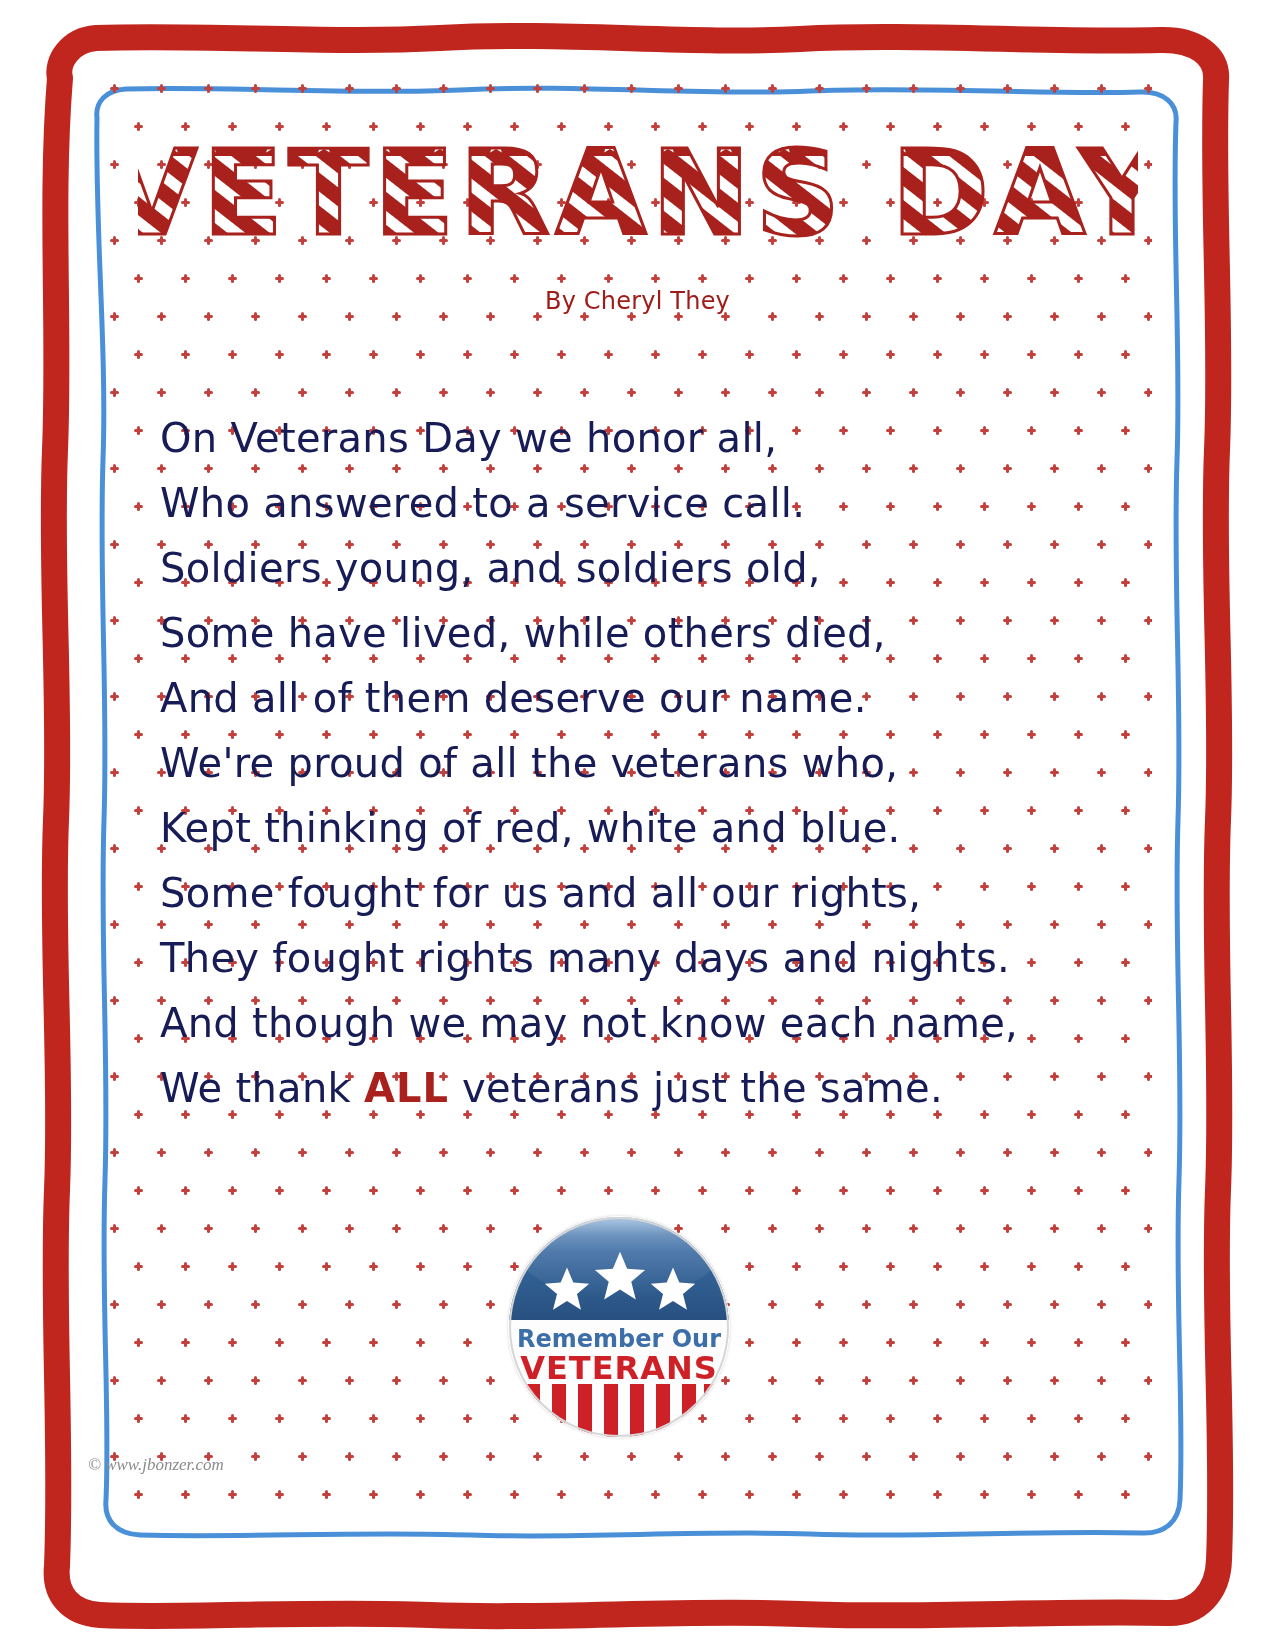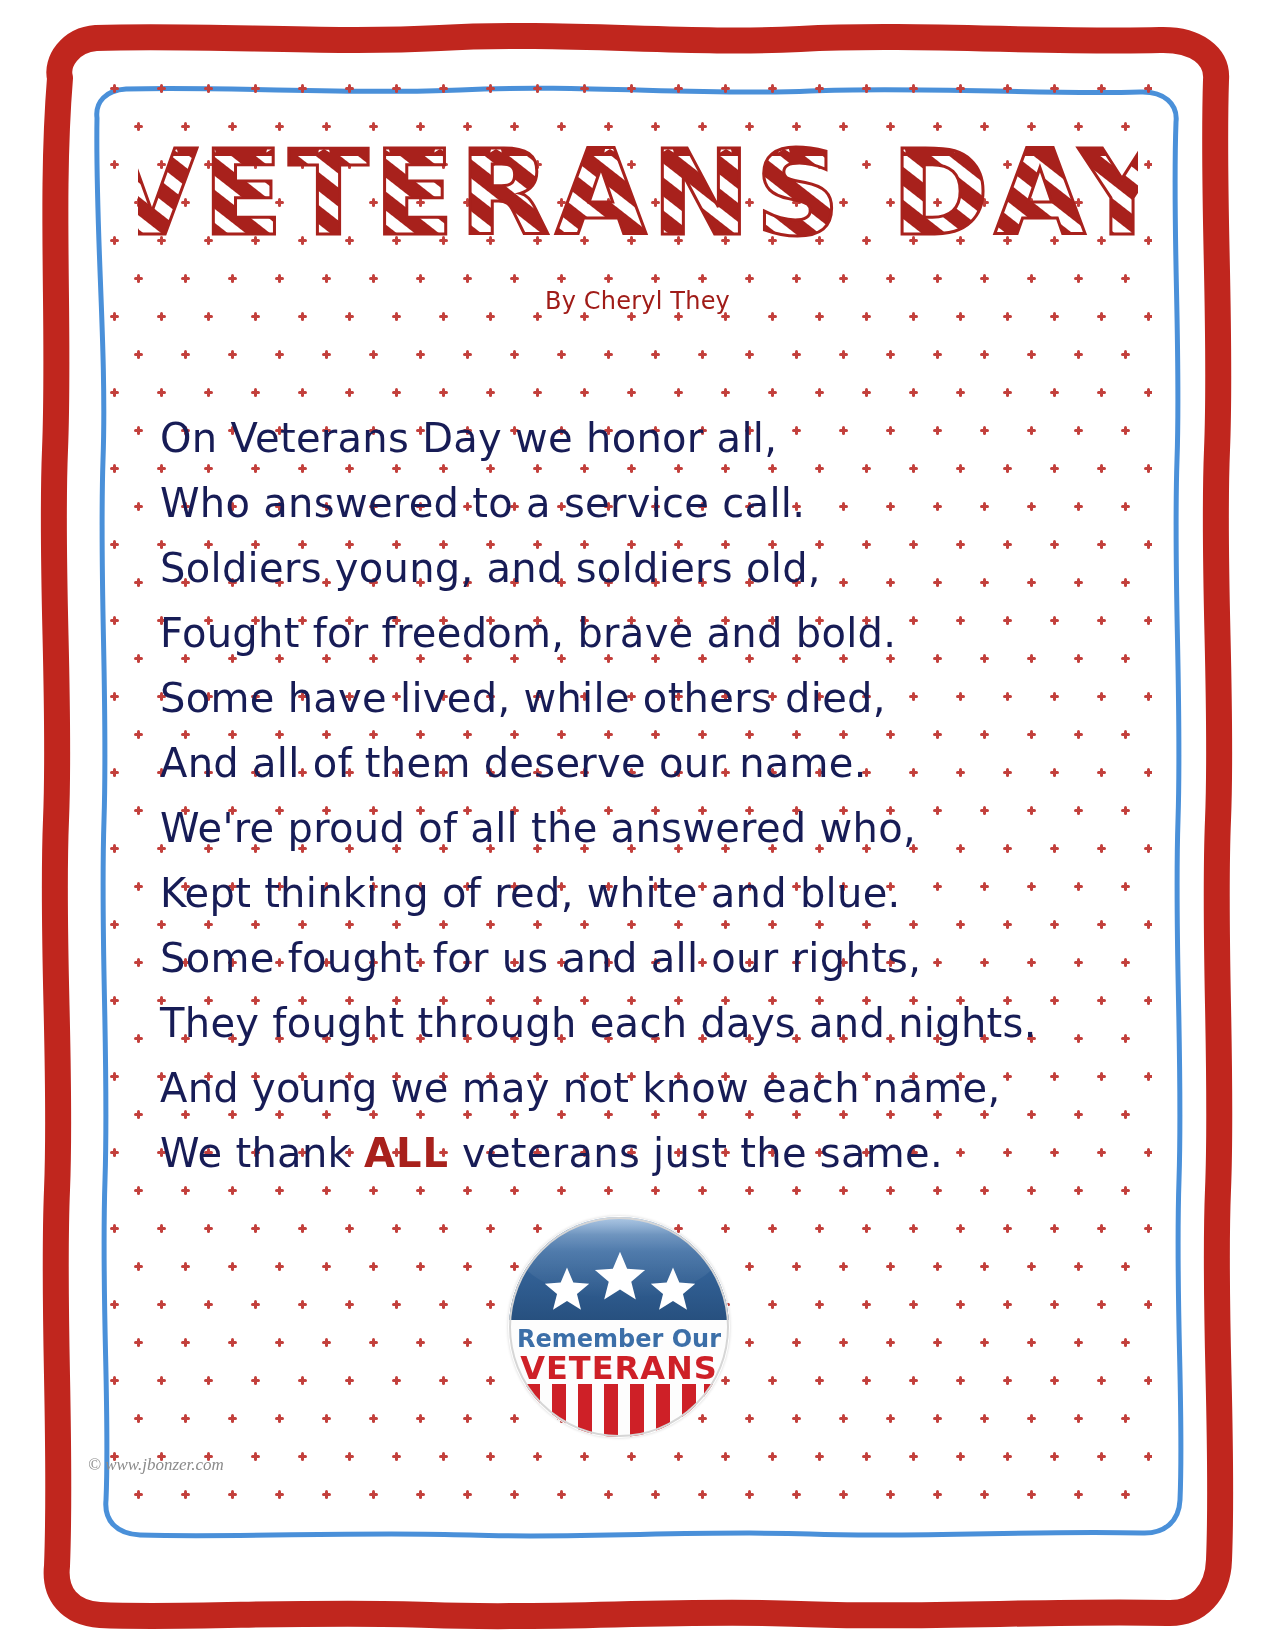--- a/index.html
+++ b/index.html
@@ -1088,28 +1088,27 @@
         <text id="title-text" x="500" y="104" text-anchor="middle" font-family="'DejaVu Sans', sans-serif" font-size="118" font-weight="bold" letter-spacing="5" fill="none" stroke="#A8211C" stroke-width="3">VETERANS DAY</text>
       </svg>
     </div>
 
     <div id="byline">By Cheryl They</div>
 
     <div id="poem">
       <div class="poem-line">On Veterans Day we honor all,</div>
       <div class="poem-line">Who answered to a service call.</div>
       <div class="poem-line">Soldiers young, and soldiers old,</div>
-      <div class="poem-line">Fought for freedom, brave and bold.</div>
       <div class="poem-line">Some have lived, while others died,</div>
       <div class="poem-line">And all of them deserve our name.</div>
-      <div class="poem-line">We're proud of all the answered who,</div>
+      <div class="poem-line">We're proud of all the veterans who,</div>
       <div class="poem-line">Kept thinking of red, white and blue.</div>
       <div class="poem-line">Some fought for us and all our rights,</div>
-      <div class="poem-line">They fought through each days and nights.</div>
-      <div class="poem-line">And young we may not know each name,</div>
+      <div class="poem-line">They fought rights many days and nights.</div>
+      <div class="poem-line">And though we may not know each name,</div>
       <div class="poem-line"><span>We thank </span><span class="emph">ALL</span><span> veterans just the same.</span></div>
     </div>
 
     <div id="badge">
       <svg id="badge-svg" width="222" height="222" viewBox="0 0 222 222" xmlns="http://www.w3.org/2000/svg">
         <defs>
           <linearGradient id="blue-grad" x1="0" y1="0" x2="0" y2="1">
             <stop offset="0%" stop-color="#77A4D4"></stop>
             <stop offset="18%" stop-color="#3C6FA8"></stop>
             <stop offset="100%" stop-color="#27507F"></stop>

